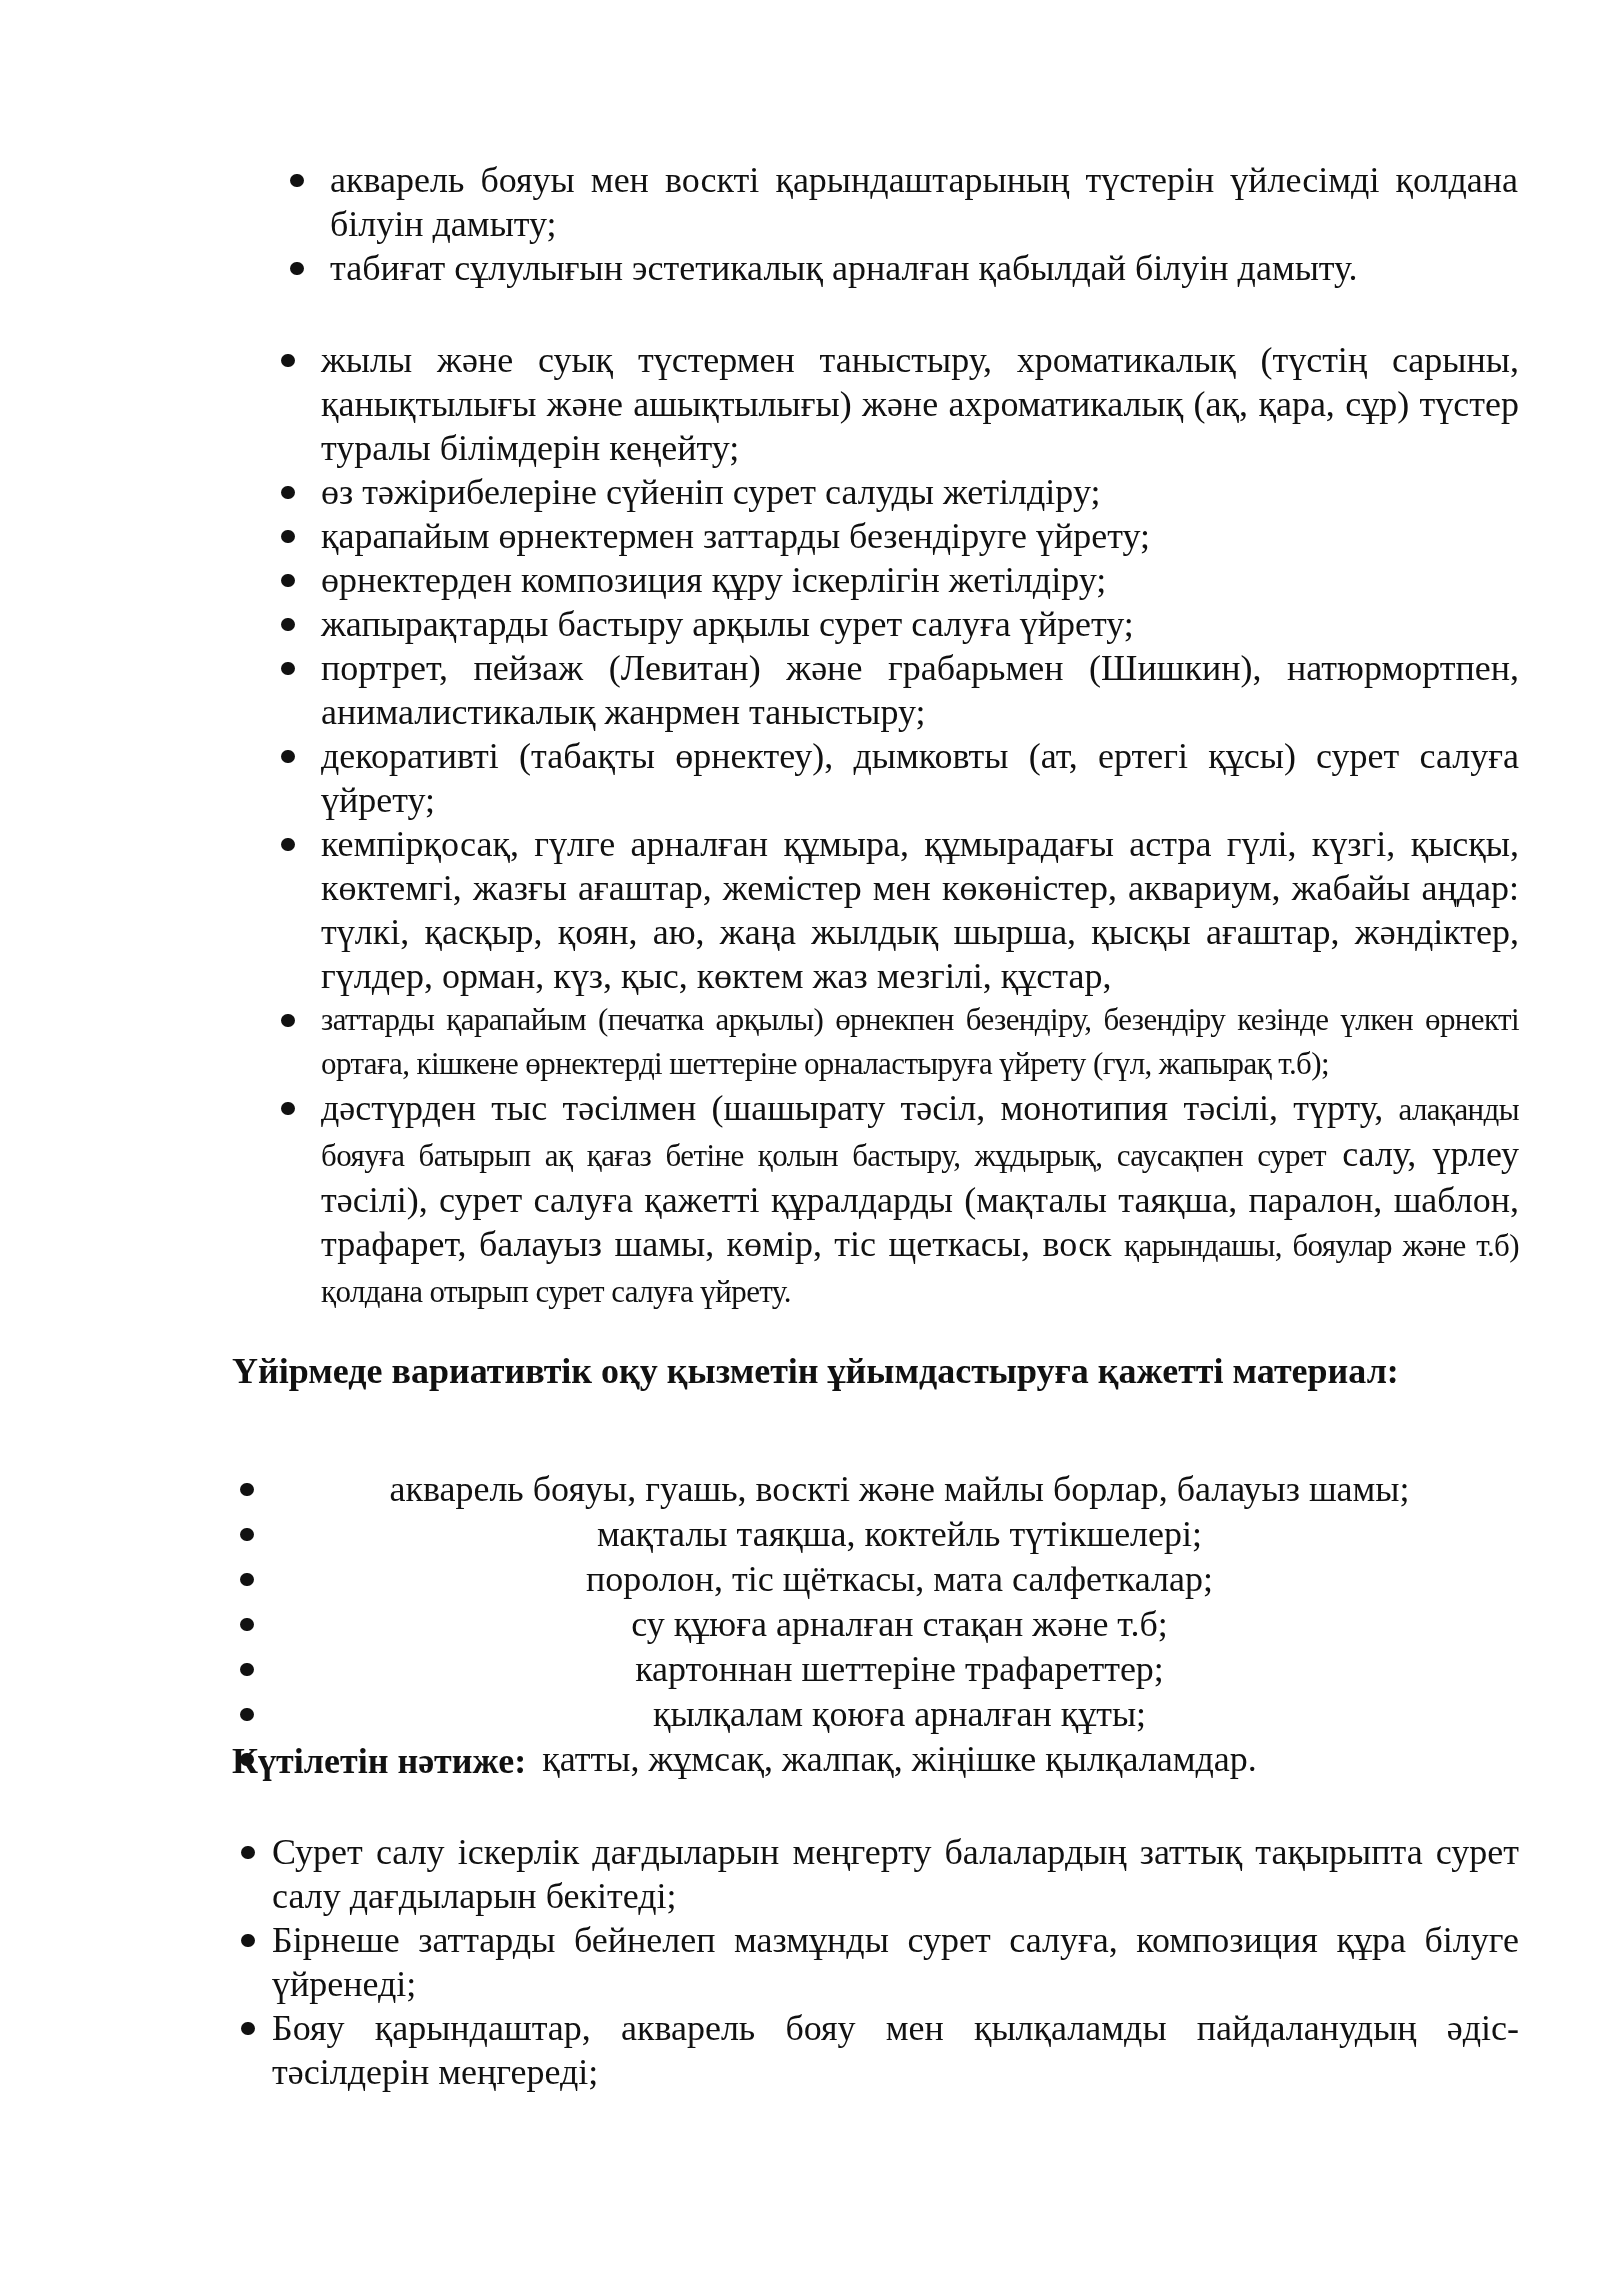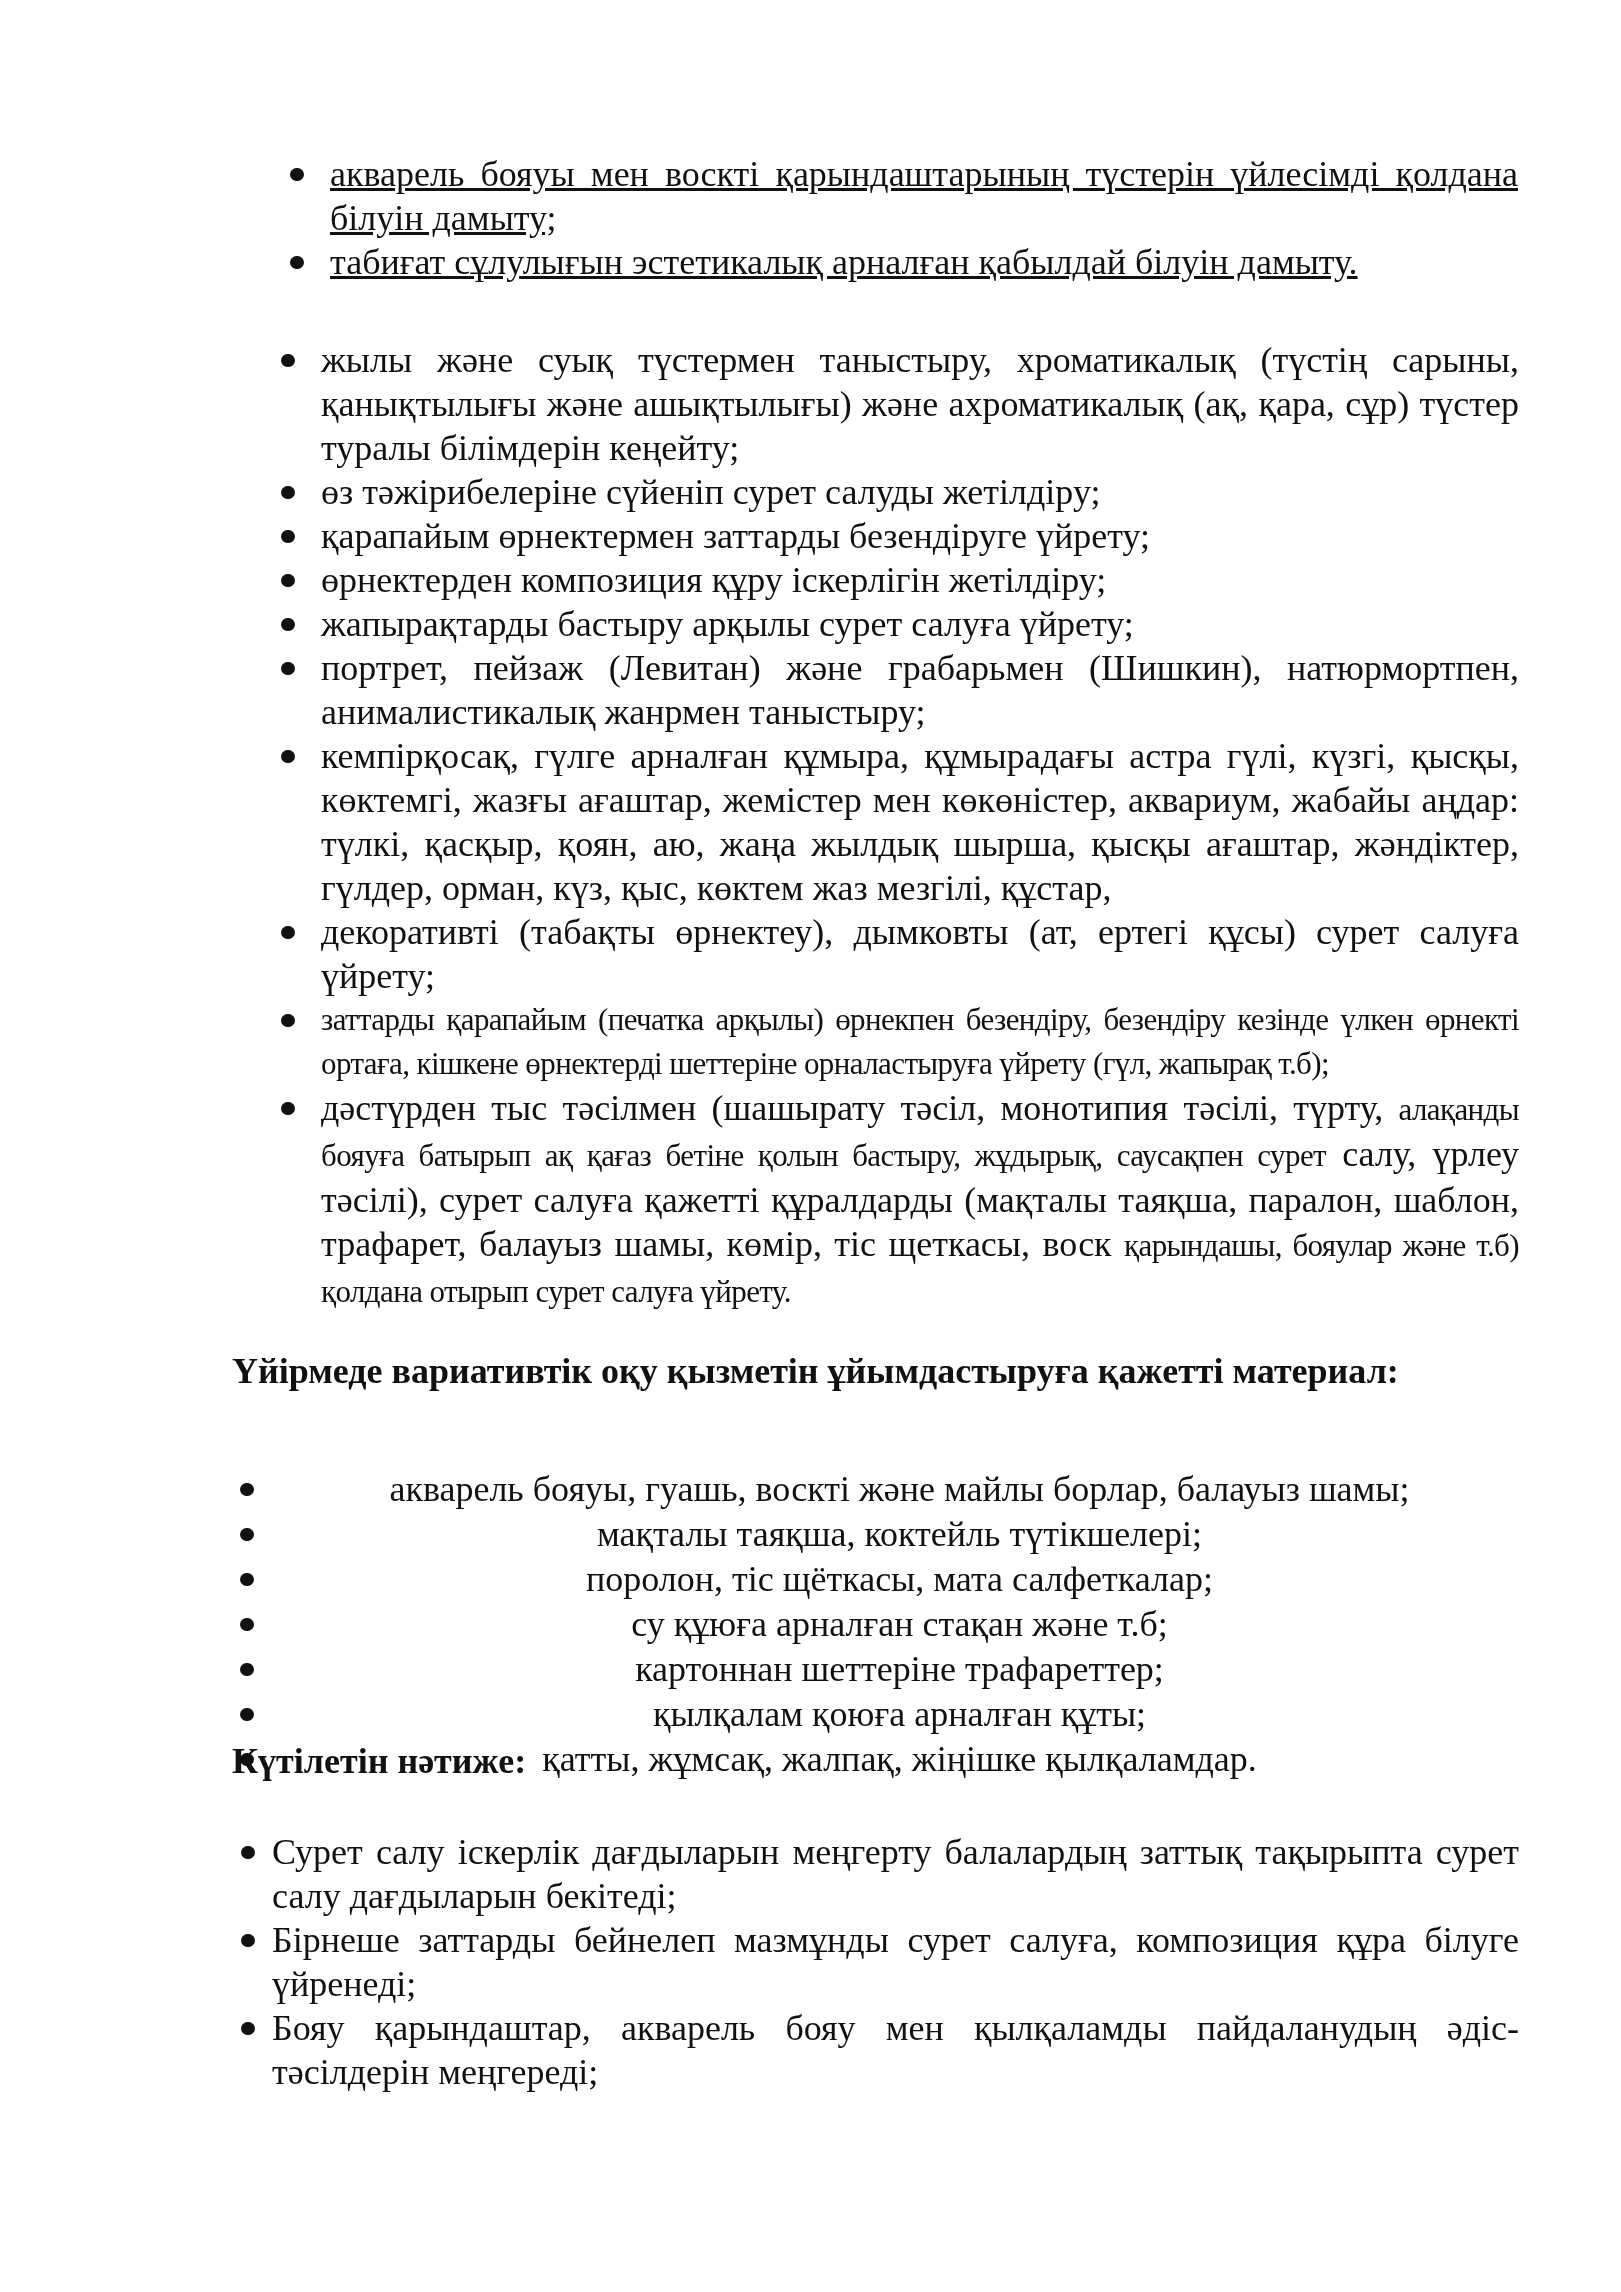--- a/index.html
+++ b/index.html
@@ -9,21 +9,21 @@
       color: #111111;
     }
     .page { position: absolute; left: 0; top: 0; width: 1621px; height: 2293px; }
     ul { list-style: none; margin: 0; padding: 0; position: absolute; }
     li { position: relative; font-size: 36px; line-height: 44px; text-align: justify; }
     li .bullet {
       position: absolute; top: 0; width: 13.7px; height: 13.7px; border-radius: 50%;
       background: #111111; margin-top: 15.7px;
     }
     
-    #list-goals-a { left: 330px; top: 152px; width: 1188px; text-decoration: underline; }
+    #list-goals-a { left: 330px; top: 158px; width: 1188px; }
     #list-goals-a li .bullet { left: -40px; }
     #list-goals-a li { margin-bottom: 0; }
 
     
     #list-goals-b { left: 321px; top: 338px; width: 1198px; }
     #list-goals-b li .bullet { left: -40px; }
     #list-goals-b li.small { font-size: 31px; letter-spacing: -0.6px; }
     #list-goals-b li .sm { font-size: 31px; letter-spacing: -0.6px; }
 
     .heading {
@@ -49,22 +49,22 @@
     <li><span class="bullet"></span><span>табиғат сұлулығын эстетикалық арналған қабылдай білуін дамыту.</span></li>
   </ul>
 
   <ul id="list-goals-b">
     <li><span class="bullet"></span><span>жылы және суық түстермен таныстыру, хроматикалық (түстің сарыны, қанықтылығы және ашықтылығы) және ахроматикалық (ақ, қара, сұр) түстер туралы білімдерін кеңейту;</span></li>
     <li><span class="bullet"></span><span>өз тәжірибелеріне сүйеніп сурет салуды жетілдіру;</span></li>
     <li><span class="bullet"></span><span>қарапайым өрнектермен заттарды безендіруге үйрету;</span></li>
     <li><span class="bullet"></span><span>өрнектерден композиция құру іскерлігін жетілдіру;</span></li>
     <li><span class="bullet"></span><span>жапырақтарды бастыру арқылы сурет салуға үйрету;</span></li>
     <li><span class="bullet"></span><span>портрет, пейзаж (Левитан)  және грабарьмен (Шишкин), натюрмортпен, анималистикалық жанрмен таныстыру;</span></li>
+    <li><span class="bullet"></span><span>декоративті (табақты өрнектеу), дымковты (ат, ертегі құсы) сурет салуға үйрету;</span></li>
     <li><span class="bullet"></span><span>кемпірқосақ, гүлге арналған құмыра, құмырадағы астра гүлі, күзгі, қысқы, көктемгі, жазғы ағаштар, жемістер мен көкөністер, аквариум, жабайы аңдар: түлкі, қасқыр, қоян, аю, жаңа жылдық шырша, қысқы ағаштар, жәндіктер, гүлдер, орман, күз, қыс,  көктем жаз мезгілі, құстар,</span></li>
-    <li><span class="bullet"></span><span>декоративті (табақты өрнектеу), дымковты (ат, ертегі құсы) сурет салуға үйрету;</span></li>
     <li class="small"><span class="bullet"></span><span>заттарды қарапайым (печатка арқылы) өрнекпен безендіру,  безендіру кезінде үлкен өрнекті ортаға, кішкене өрнектерді шеттеріне орналастыруға үйрету (гүл, жапырақ т.б);</span></li>
     <li><span class="bullet"></span><span>дәстүрден тыс тәсілмен (шашырату тәсіл, монотипия тәсілі, түрту,</span> <span class="sm">алақанды бояуға батырып ақ қағаз бетіне қолын бастыру, жұдырық,  саусақпен сурет</span> <span>салу, үрлеу тәсілі), сурет салуға қажетті құралдарды (мақталы таяқша, паралон, шаблон, трафарет, балауыз шамы,  көмір, тіс щеткасы, воск</span> <span class="sm">қарындашы, бояулар және т.б) қолдана отырып сурет салуға үйрету.</span></li>
   </ul>
 
   <div id="heading-materials" class="heading">Үйірмеде вариативтік оқу қызметін ұйымдастыруға қажетті материал:</div>
 
   <ul id="list-materials">
     <li><span class="bullet"></span><span>акварель  бояуы, гуашь, воскті және майлы борлар, балауыз шамы;</span></li>
     <li><span class="bullet"></span><span>мақталы таяқша, коктейль түтікшелері;</span></li>
     <li><span class="bullet"></span><span>поролон, тіс щёткасы, мата салфеткалар;</span></li>

